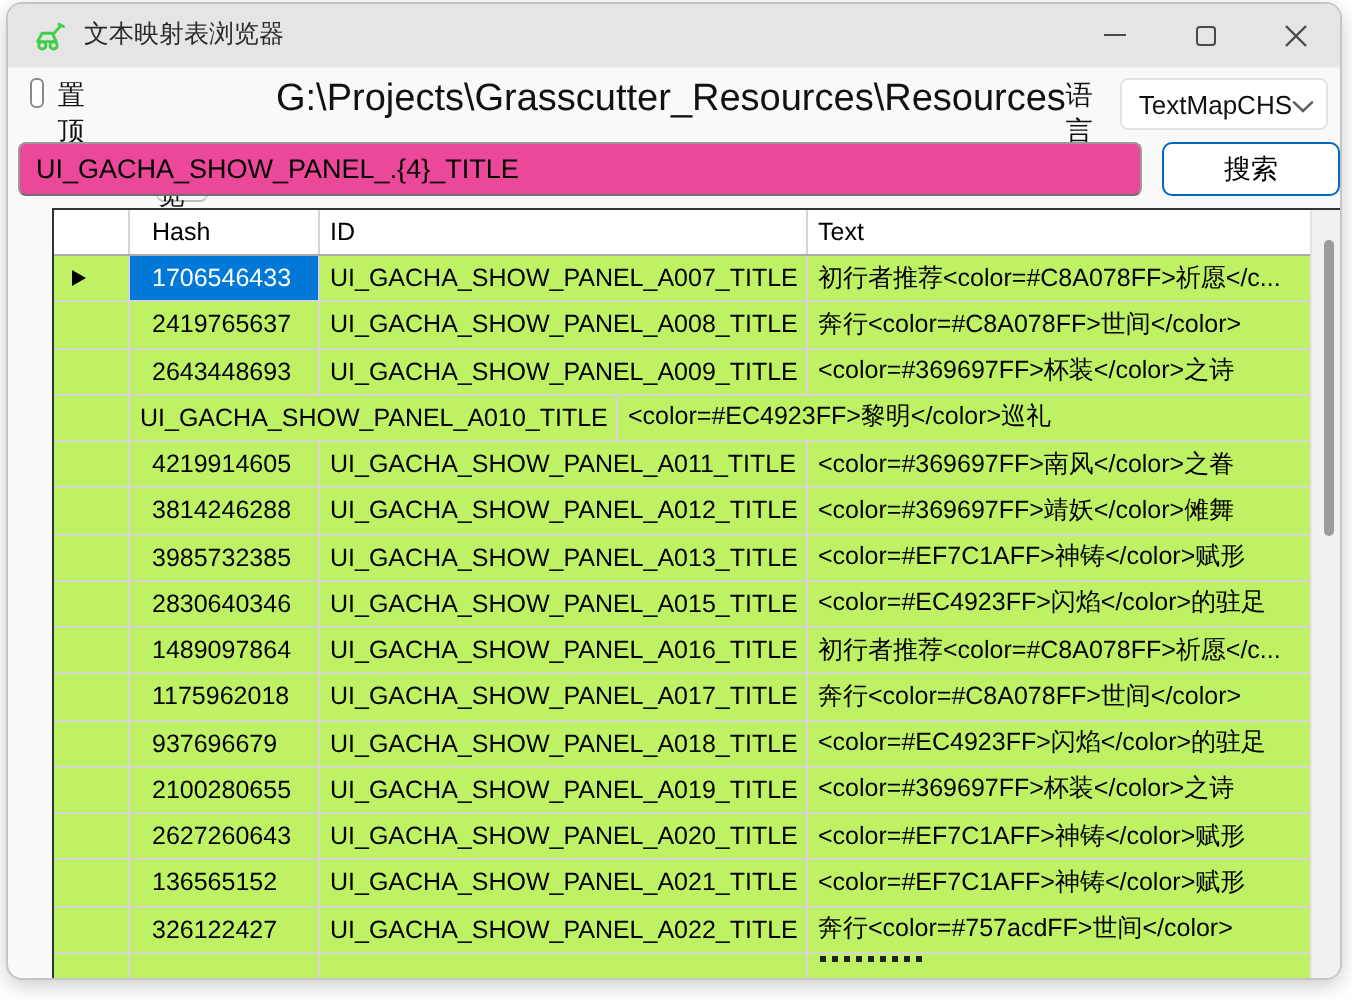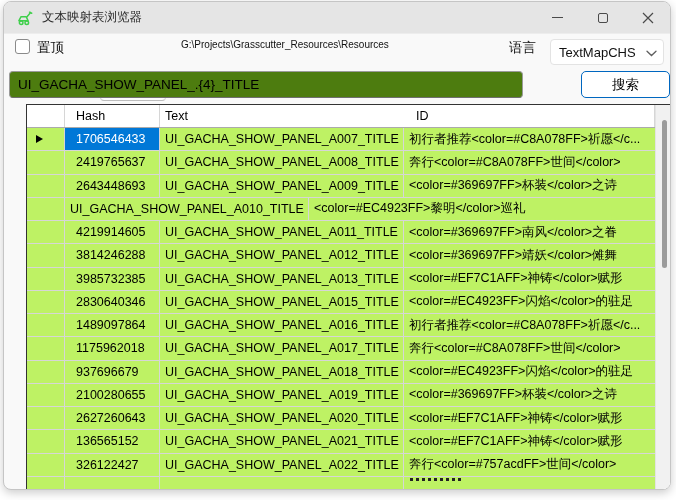--- a/index.html
+++ b/index.html
@@ -22,31 +22,31 @@
   .glyph-close svg { display:block; }
 
   
   .toolbar { position:absolute; left:0; top:37px; right:0; height:30px;
              display:flex; align-items:flex-start; padding-left:11px; font-size:13.5px; color:#111; }
   .checkbox { width:15px; height:15px; border:1px solid #8a8a8a; border-radius:3px; background:#fff; }
   .chk-label { margin-left:7px; }
   .btn-browse { margin-left:36px; width:66px; height:24px; background:#fdfdfd;
                 border:1px solid #d2d2d2; border-bottom-color:#bdbdbd; border-radius:4px;
                 font-size:13px; color:#111; display:flex; align-items:center; justify-content:center;margin-top:38px; }
-  .path-text { margin-left:15px; font-size:10px; color:#111; }
+  .path-text { margin-left:34px; font-size:19px; color:#111; }
   .lang-label { margin-left:auto; }
   .combo { margin-left:14px; margin-right:6px; width:114px; height:26px; background:#fff;
            border:1px solid #e3e3e3; border-radius:4px; display:flex; align-items:center;
            padding:0 6px 0 8px; font-size:13px; color:#111; }
   .combo-chevron { margin-left:auto; }
 
   
-  .search-input { position:absolute; left:5px; top:69px; width:514px; height:27px;
+  .search-input { position:absolute; left:5px; top:69px; width:562px; height:27px;
                   border:1px solid #9a9a9a; border-bottom-color:#6f6f6f; border-radius:4px;
-                  background:#4d7c0f; font-family:inherit; font-size:13.5px; color:#000; padding:0 8px; outline:none; }
+                  background:#ec4899; font-family:inherit; font-size:13.5px; color:#000; padding:0 8px; outline:none; }
   .btn-search { position:absolute; left:577px; top:69px; width:89px; height:27px;
                 background:#fff; border:1.6px solid var(--accent,#0067C0); border-radius:5px;
                 font-size:13.5px; color:#000; display:flex; align-items:center; justify-content:center; }
 
   
   .grid { position:absolute; left:22px; top:102px; width:648px; height:394px;
           border:1.5px solid #333; background:#fff; display:flex; flex-direction:column; overflow:hidden; }
   .grid-inner { position:relative; flex:1; display:flex; flex-direction:column;
                 margin-right:18px; overflow:hidden; }
   .grid-header { display:flex; height:23px; flex:0 0 auto; background:#fff;
@@ -123,22 +123,22 @@
   <input class="search-input" type="text" value="UI_GACHA_SHOW_PANEL_.{4}_TITLE" style="">
   <div class="btn-search">
     <span>搜索</span>
   </div>
 
   <div class="grid">
     <div class="grid-inner">
       <div class="grid-header">
         <div class="cell c-rowhdr hdr"></div>
         <div class="cell c-hash hdr">Hash</div>
+        <div class="cell c-id hdr">ID</div>
         <div class="cell c-text hdr">Text</div>
-        <div class="cell c-id hdr">ID</div>
       </div>
       <div style="display:contents"><div class="grid-row">
             <div class="cell c-rowhdr">
               <span class="row-arrow"></span>
             </div>
             <div class="cell c-hash sel">1706546433</div>
             <div class="cell c-id">UI_GACHA_SHOW_PANEL_A007_TITLE</div>
             <div class="cell c-text">初行者推荐&lt;color=#C8A078FF&gt;祈愿&lt;/c...</div>
           </div><div class="grid-row">
             <div class="cell c-rowhdr"></div>

